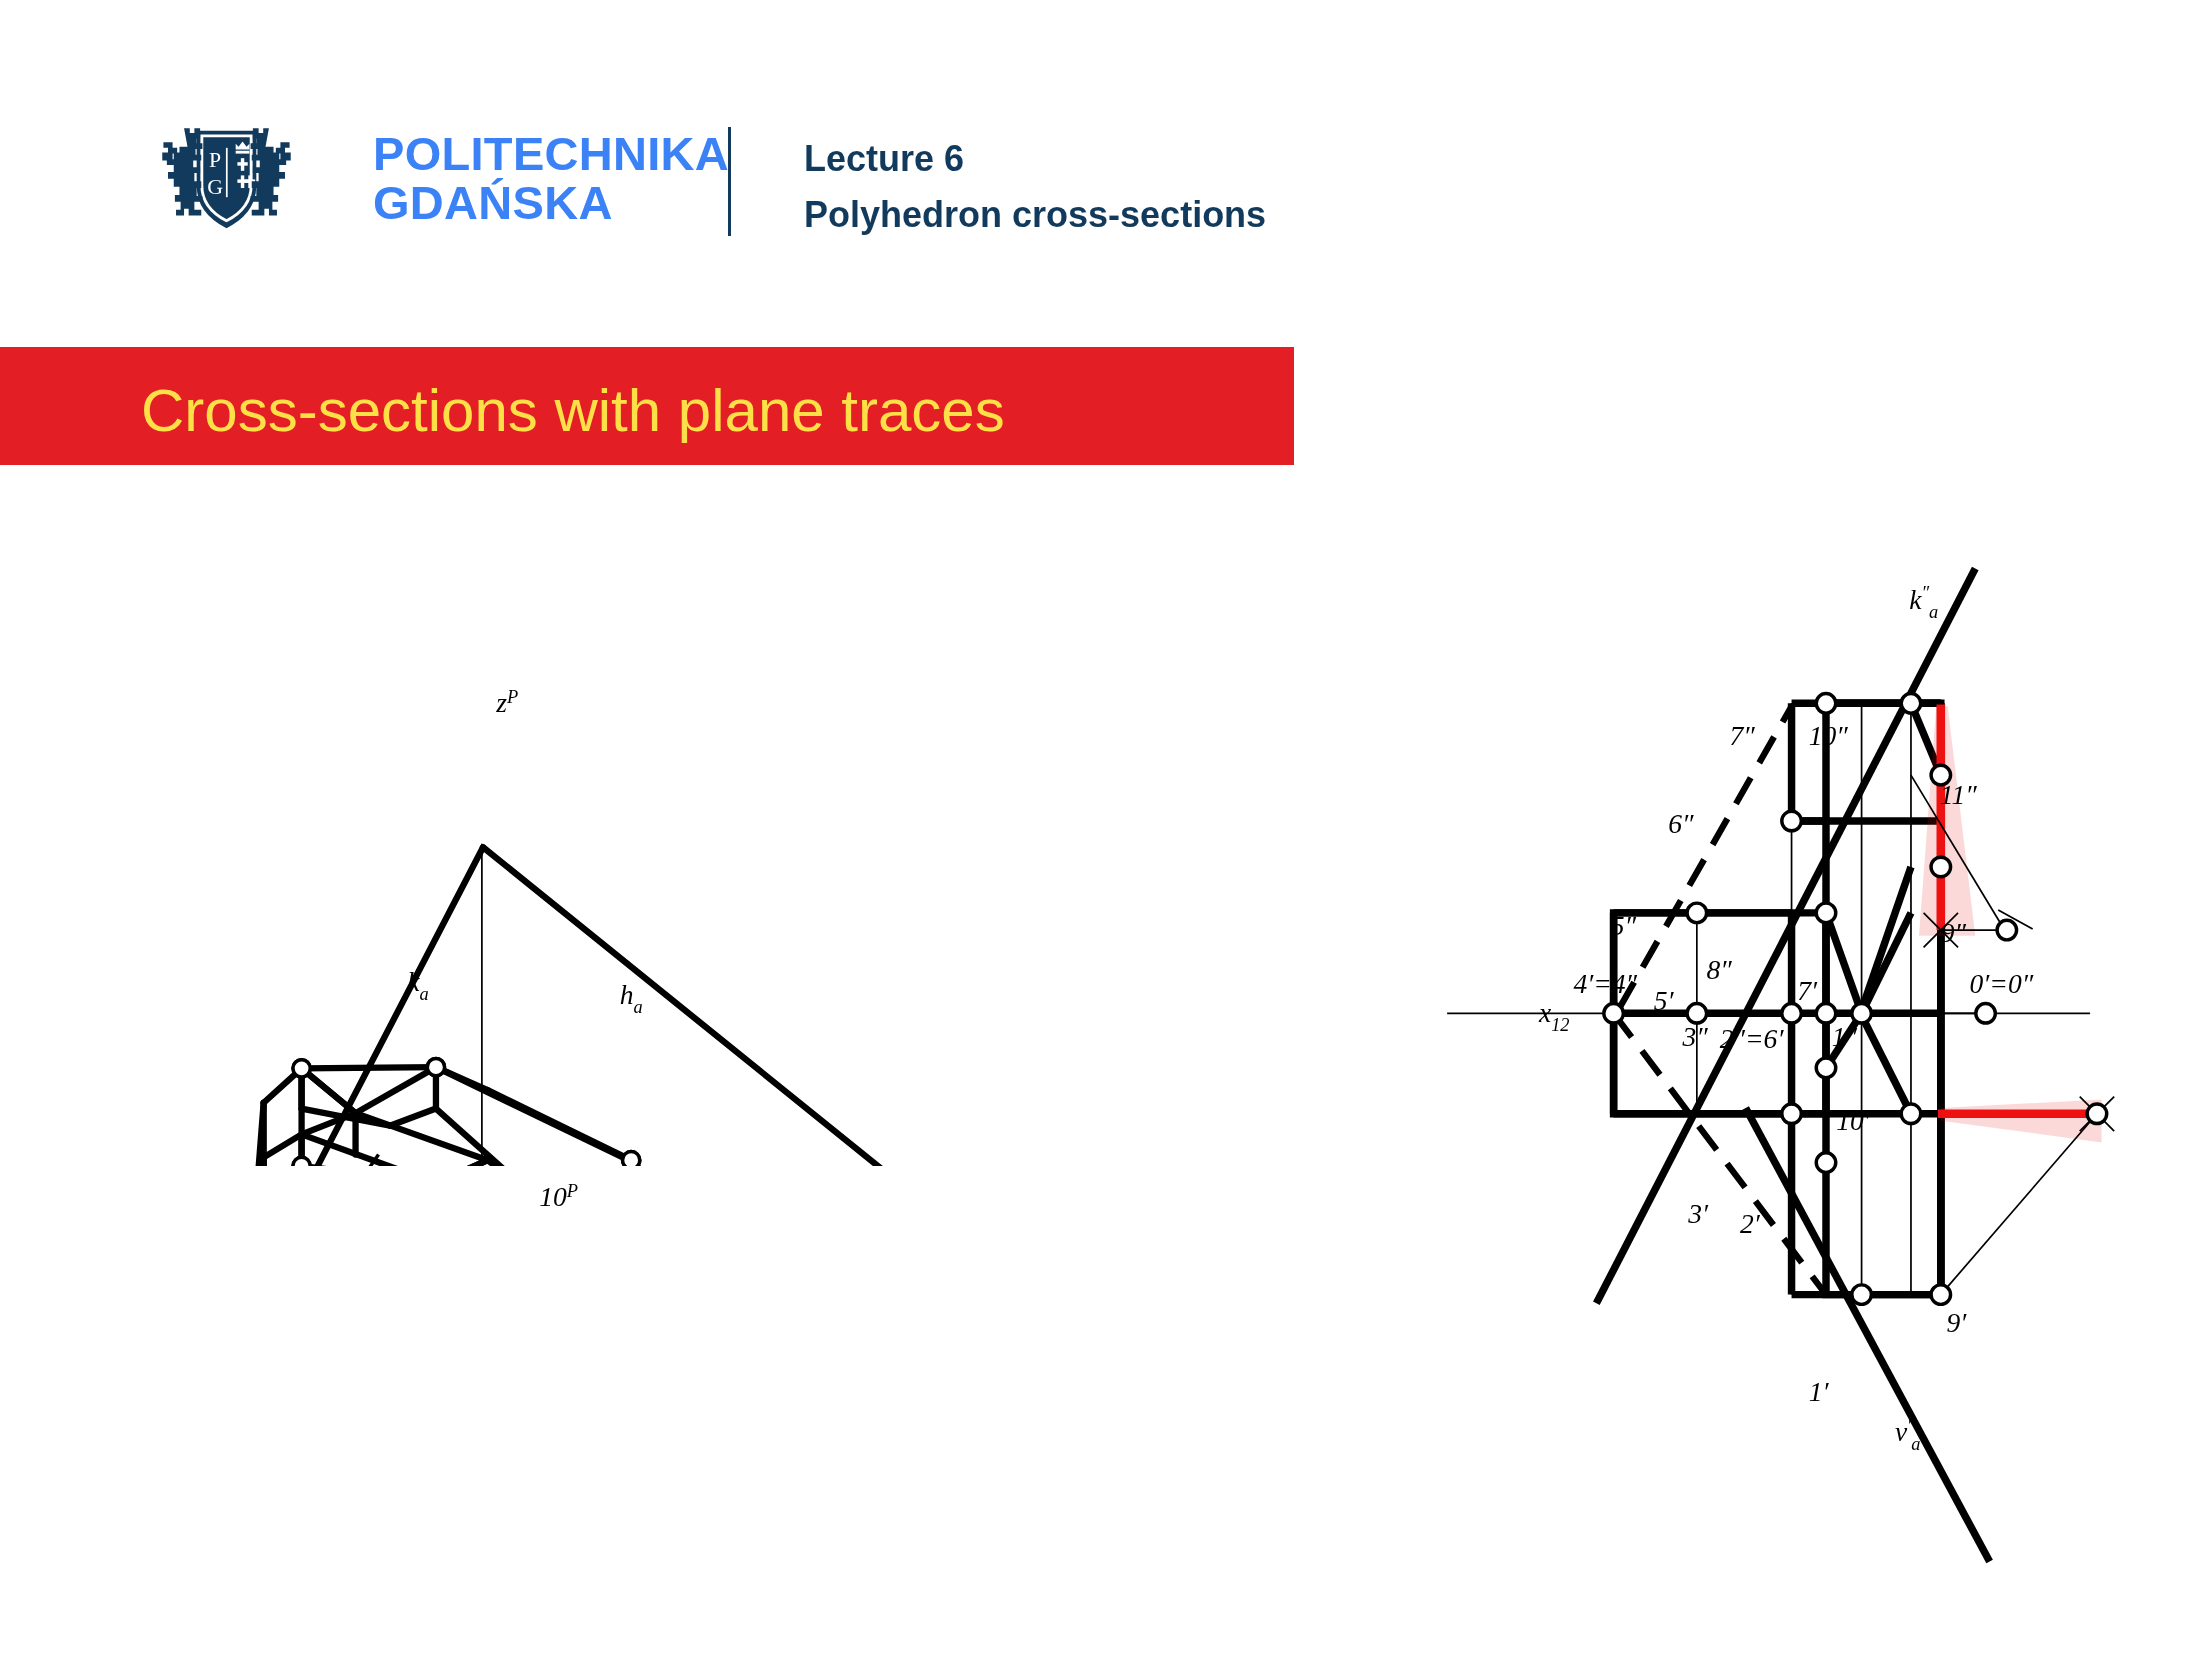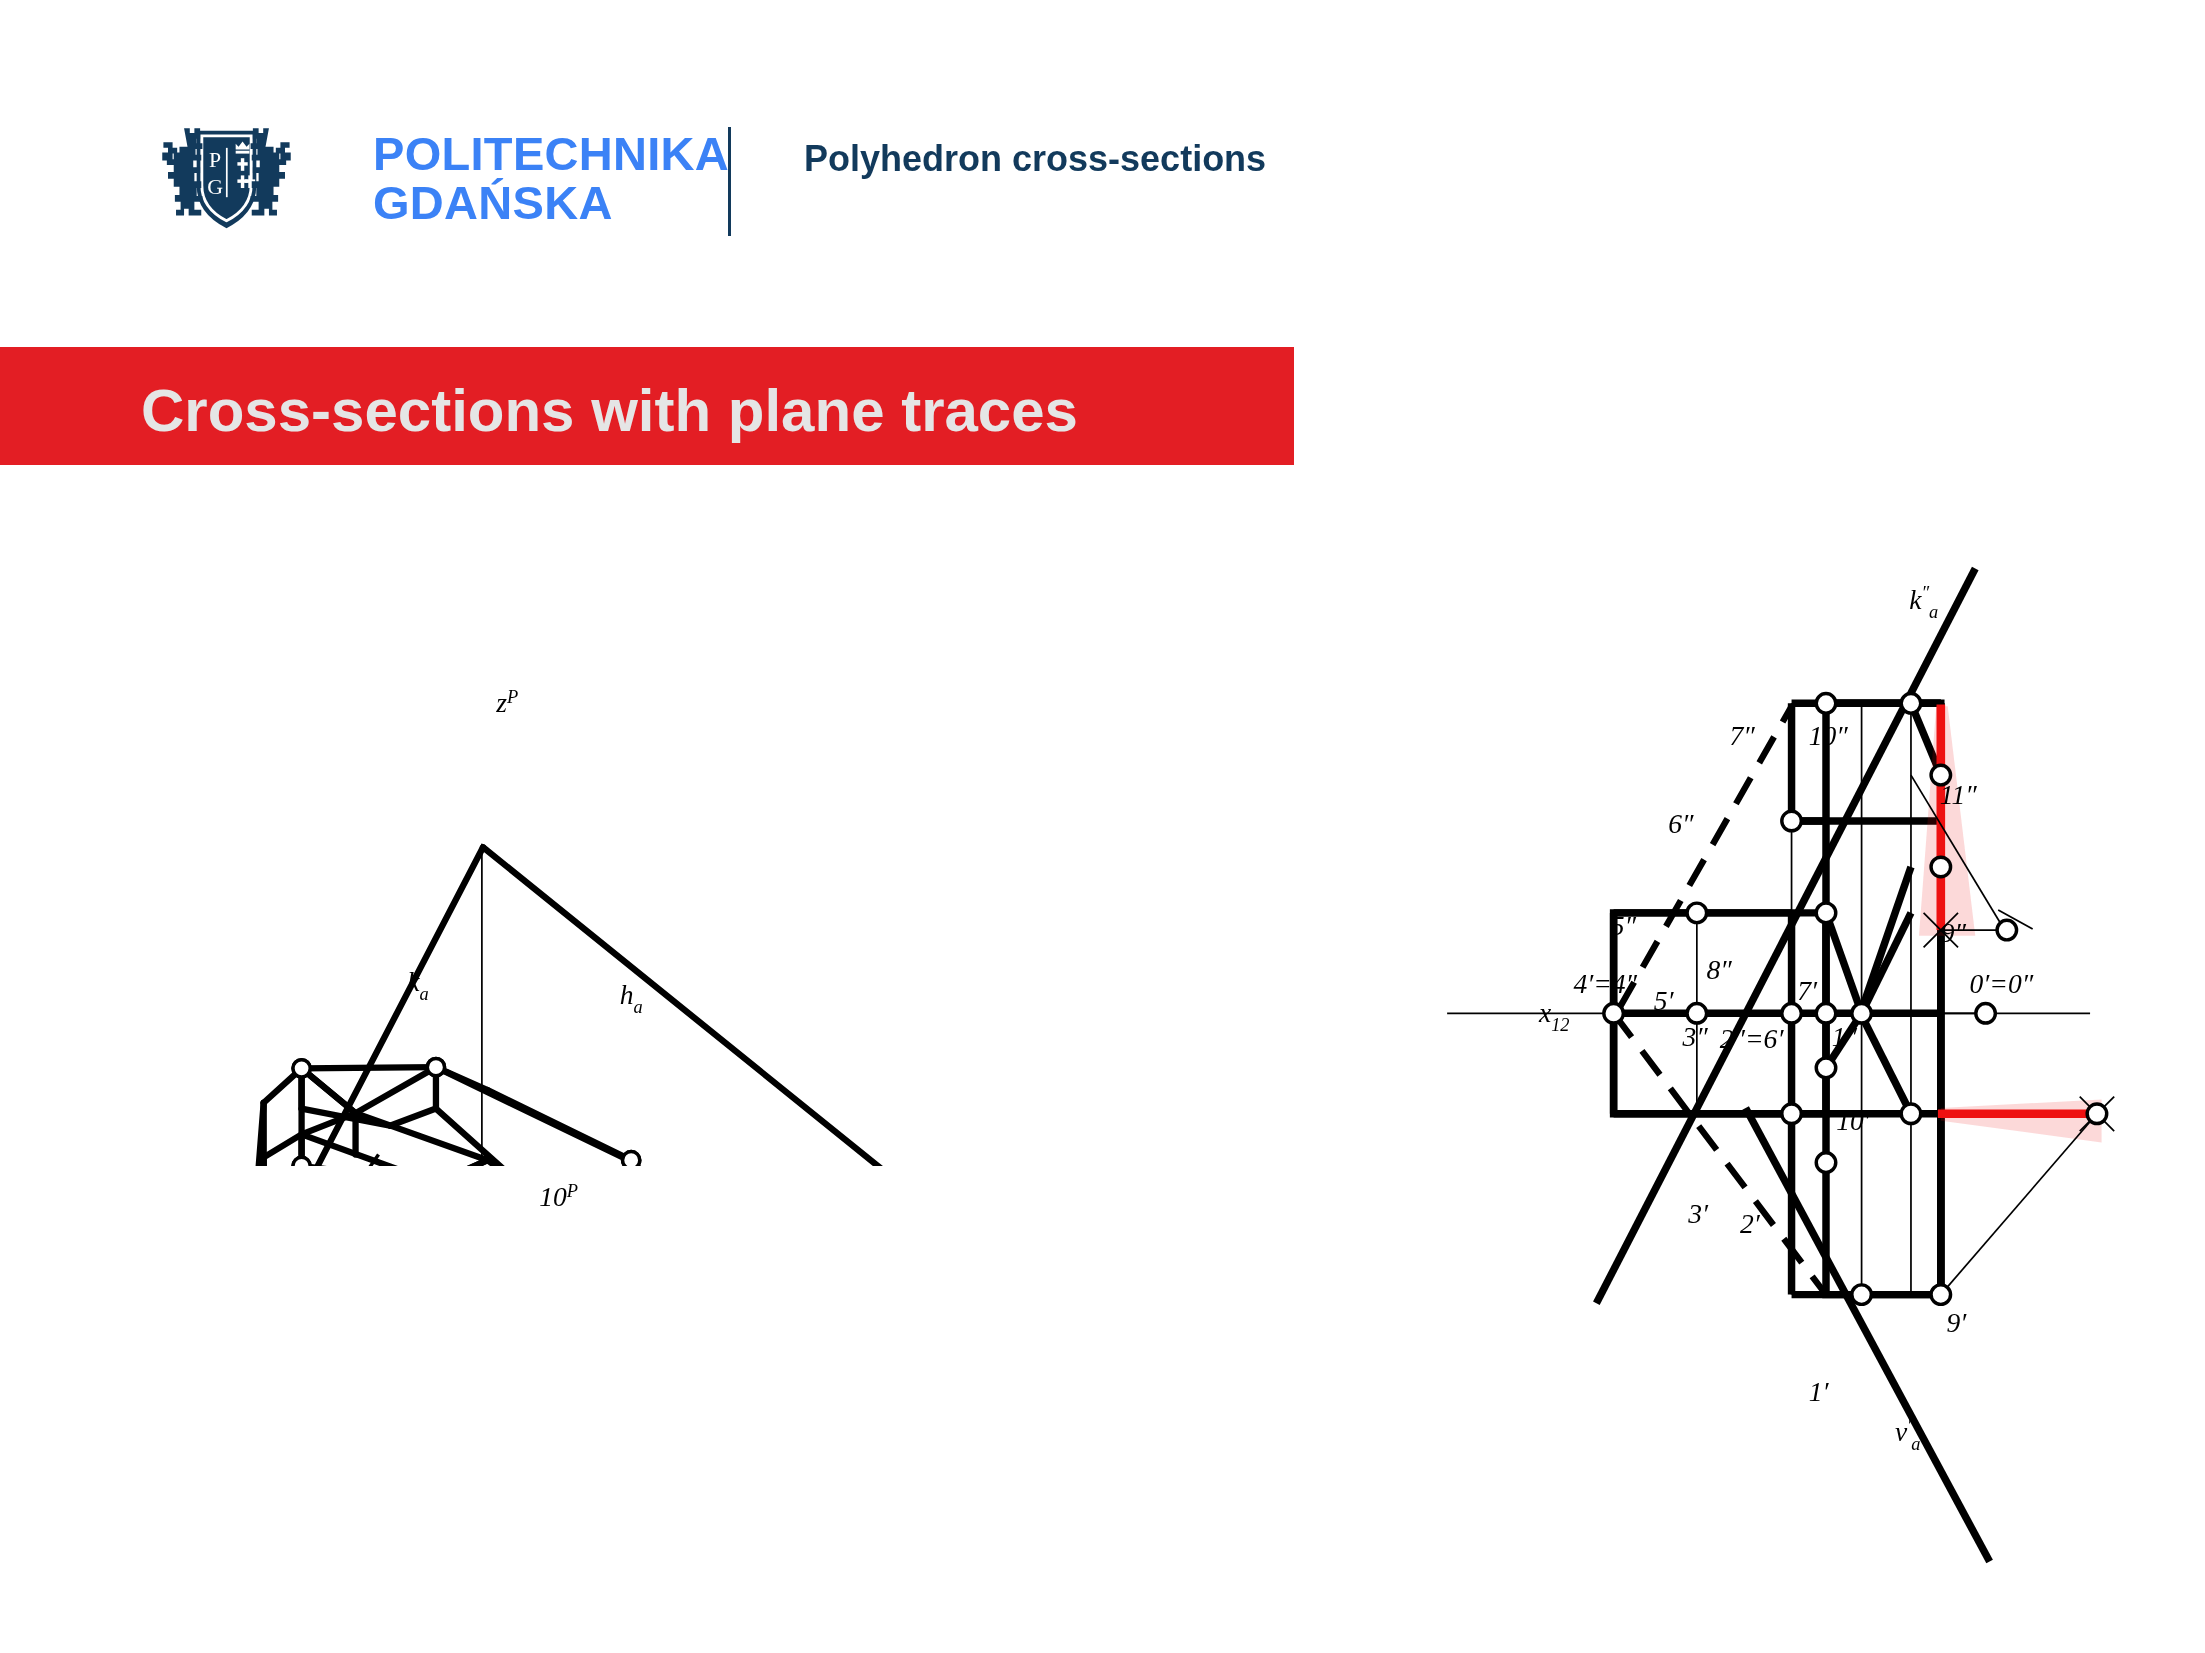--- a/index.html
+++ b/index.html
@@ -56,22 +56,22 @@
   #banner {
     position: absolute;
     left: 0; top: 347px;
     width: 1294px;
     height: 118px;
     background: #e31e24;
   }
   #banner-title {
     position: absolute;
     left: 141px; top: 29px;
-    color: #e5e5e5;
-    font-weight: bold;
+    color: #fde047;
+    font-weight: normal;
     font-size: 60px;
     white-space: nowrap;
   }
 
   
   #drawing-area {
     position: absolute;
     left: 0; top: 517px;
     width: 2205px;
     height: 1137px;
@@ -136,20 +136,21 @@
   </div>
 
   <div id="logo-wordmark">
     <div>POLITECHNIKA</div>
     <div>GDAŃSKA</div>
   </div>
 
   <div id="header-divider"></div>
 
   <div id="header-title">
+    <div>Lecture 6</div>
     <div>Polyhedron cross-sections</div>
   </div>
 </div>
 
 <div id="banner">
   <div id="banner-title">Cross-sections with plane traces</div>
 </div>
 
 <div id="drawing-area">
 

